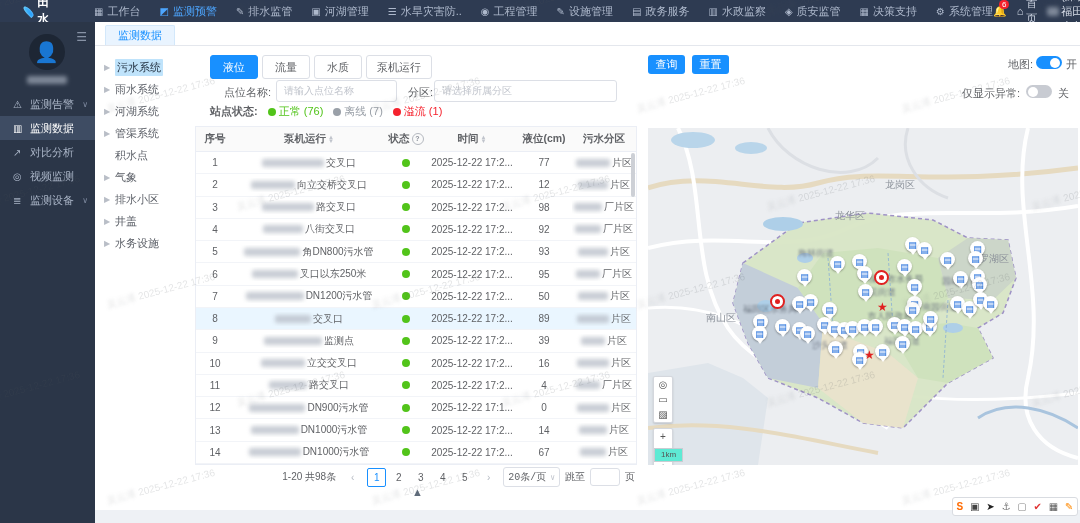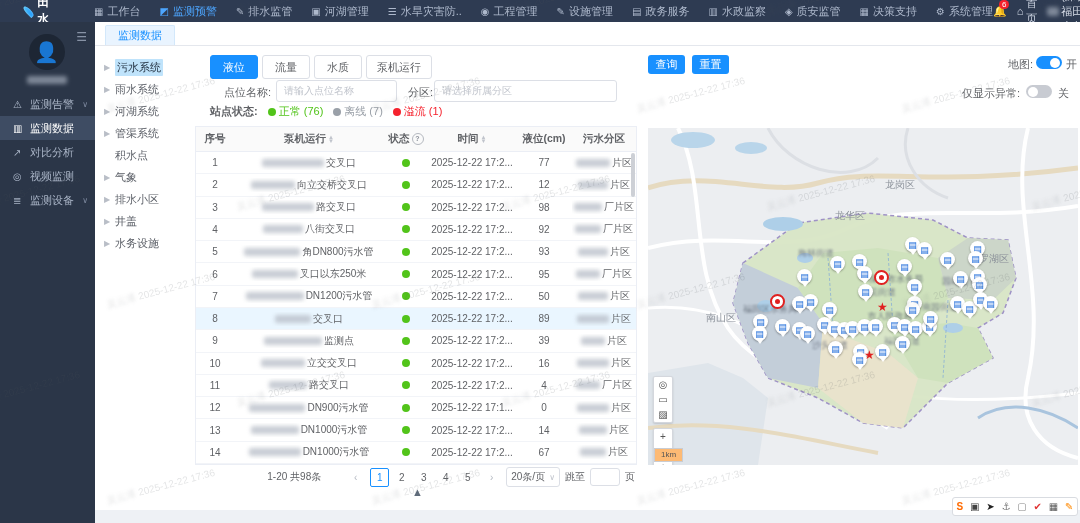--- a/index.html
+++ b/index.html
@@ -62,37 +62,37 @@
   .tr{flex:1;display:flex;border-bottom:1px solid #f2f4f8;align-items:center;font-size:10px;color:#606266;cursor:pointer;}
   .tr.hl{background:#eaf6ff;}
   .sort{display:flex;flex-direction:column;font-size:6px;line-height:4px;color:#c0c4cc;}
   .qmark{width:10px;height:10px;border:1px solid #b5b9c0;border-radius:50%;font-size:7px;line-height:10px;text-align:center;color:#8a8f99;}
   #tscroll{position:absolute;right:1px;top:26px;width:4px;height:44px;background:#cdd0d6;border-radius:2px;}
   
   #pagination{left:195px;top:467px;width:440px;display:flex;align-items:center;justify-content:flex-end;gap:5px;font-size:10px;color:#606266;}
   .pg{min-width:17px;height:17px;border:1px solid transparent;display:flex;align-items:center;justify-content:center;cursor:pointer;border-radius:2px;}
   .pg.cur{border-color:#1890ff;color:#1890ff;}
   .pg.nav{color:#b4b9c2;}
-  #pgsize{border:1px solid #dcdfe6;border-radius:3px;height:18px;display:flex;align-items:center;padding:0 4px;gap:4px;cursor:pointer;}
+  #pgsize{border:1px solid #dcdfe6;border-radius:3px;height:18px;display:flex;align-items:center;padding:0 4px;gap:4px;cursor:pointer;font-family:Liberation Mono, monospace;}
   #pgjump-input{width:28px;height:16px;border:1px solid #dcdfe6;border-radius:3px;}
   #collapse-arrow{left:412px;top:486px;color:#5f6b7a;font-size:11px;cursor:pointer;}
   
   #map{left:648px;top:128px;width:430px;height:337px;background:#eceef1;overflow:hidden;}
   .mk{position:absolute;width:15px;height:15px;background:#fff;border-radius:50%;box-shadow:0 1px 2px rgba(0,0,0,.35);display:flex;align-items:center;justify-content:center;color:#1565d8;font-size:9px;cursor:pointer;}
   .mk::after{content:"";position:absolute;bottom:-3px;left:5px;border-left:3px solid transparent;border-right:3px solid transparent;border-top:4px solid #fff;}
   .maplabel{position:absolute;color:#6b7280;font-size:9px;white-space:nowrap;transform:translate(-50%,-50%);}
   .maplabel.dist{color:#8a9099;font-size:10px;}
   .maplabel.blur{filter:blur(1px);opacity:.85;}
   .maplabel.poi{color:#5b6470;}
   .emblem{position:absolute;width:11px;height:11px;border:2px solid #e02020;border-radius:50%;background:#fff;display:flex;align-items:center;justify-content:center;}
   .emblem::after{content:"";width:5px;height:5px;background:#e02020;border-radius:50%;}
   .rstar{position:absolute;color:#e02020;font-size:12px;}
   .mapctl{position:absolute;background:#fff;border:1px solid #d4d7dd;border-radius:2px;box-shadow:0 1px 2px rgba(0,0,0,.15);display:flex;flex-direction:column;align-items:center;}
   .mapctl .ci{width:18px;height:15px;display:flex;align-items:center;justify-content:center;color:#555;font-size:10px;cursor:pointer;}
-  #mapscale{position:absolute;left:6px;top:320px;background:#fdba74;border:1px solid #c9ccd2;font-size:8px;color:#555;padding:0 6px;height:12px;line-height:12px;}
+  #mapscale{position:absolute;left:6px;top:320px;background:#5eead4;border:1px solid #c9ccd2;font-size:8px;color:#555;padding:0 6px;height:12px;line-height:12px;}
   
   #watermarks{left:0;top:0;width:1080px;height:523px;pointer-events:none;z-index:50;}
   .wm{position:absolute;color:rgba(80,85,95,.16);font-size:10px;transform:rotate(-15deg);white-space:nowrap;}
   .wm .wname{filter:blur(1.5px);}
   #tray{left:952px;top:497px;width:124px;height:17px;background:#fff;border:1px solid #d9dce1;border-radius:3px;display:flex;align-items:center;justify-content:space-around;z-index:60;}
   .tray-ico{font-size:10px;font-weight:bold;cursor:pointer;line-height:1;}
   #botstrip{left:95px;top:510px;width:985px;height:13px;background:#eef1f5;}
 </style>
 </head>
 <body>
@@ -532,21 +532,21 @@
           <div class="td" style="width: 64px;">
             <span class="blurblock" style="width: 26px; height: 8px; background: rgb(182, 188, 198);"></span>
             <span>片区</span>
           </div>
         </div>
       </div>
     <div id="tscroll"></div>
   </div>
 
   <div id="pagination" class="abs">
-    <span style="margin-right:20px;">1-20 共98条</span>
+    <span style="margin-right:2px;">1-20 共98条</span>
     <span class="pg nav">‹</span>
     <span id="pages" style="display:flex;gap:3px;">
         <span class="pg cur">1</span>
         <span class="pg">2</span>
         <span class="pg">3</span>
         <span class="pg">4</span>
         <span class="pg">5</span>
       </span>
     <span class="pg nav">›</span>
     <span id="pgsize">

